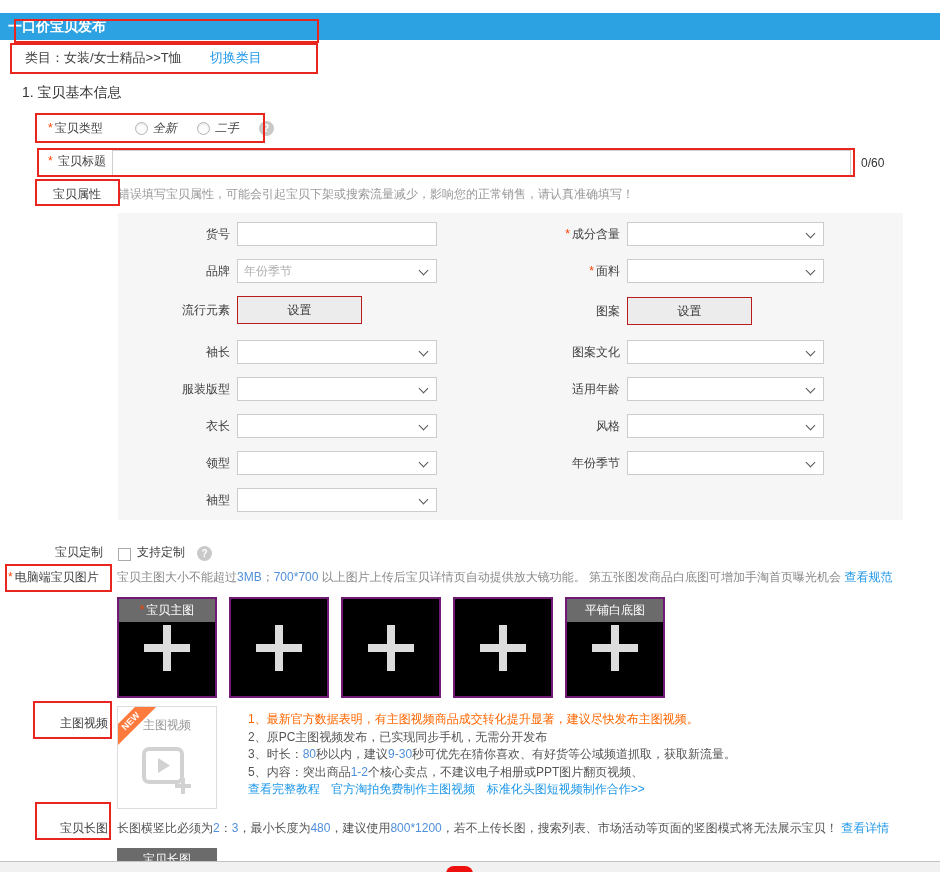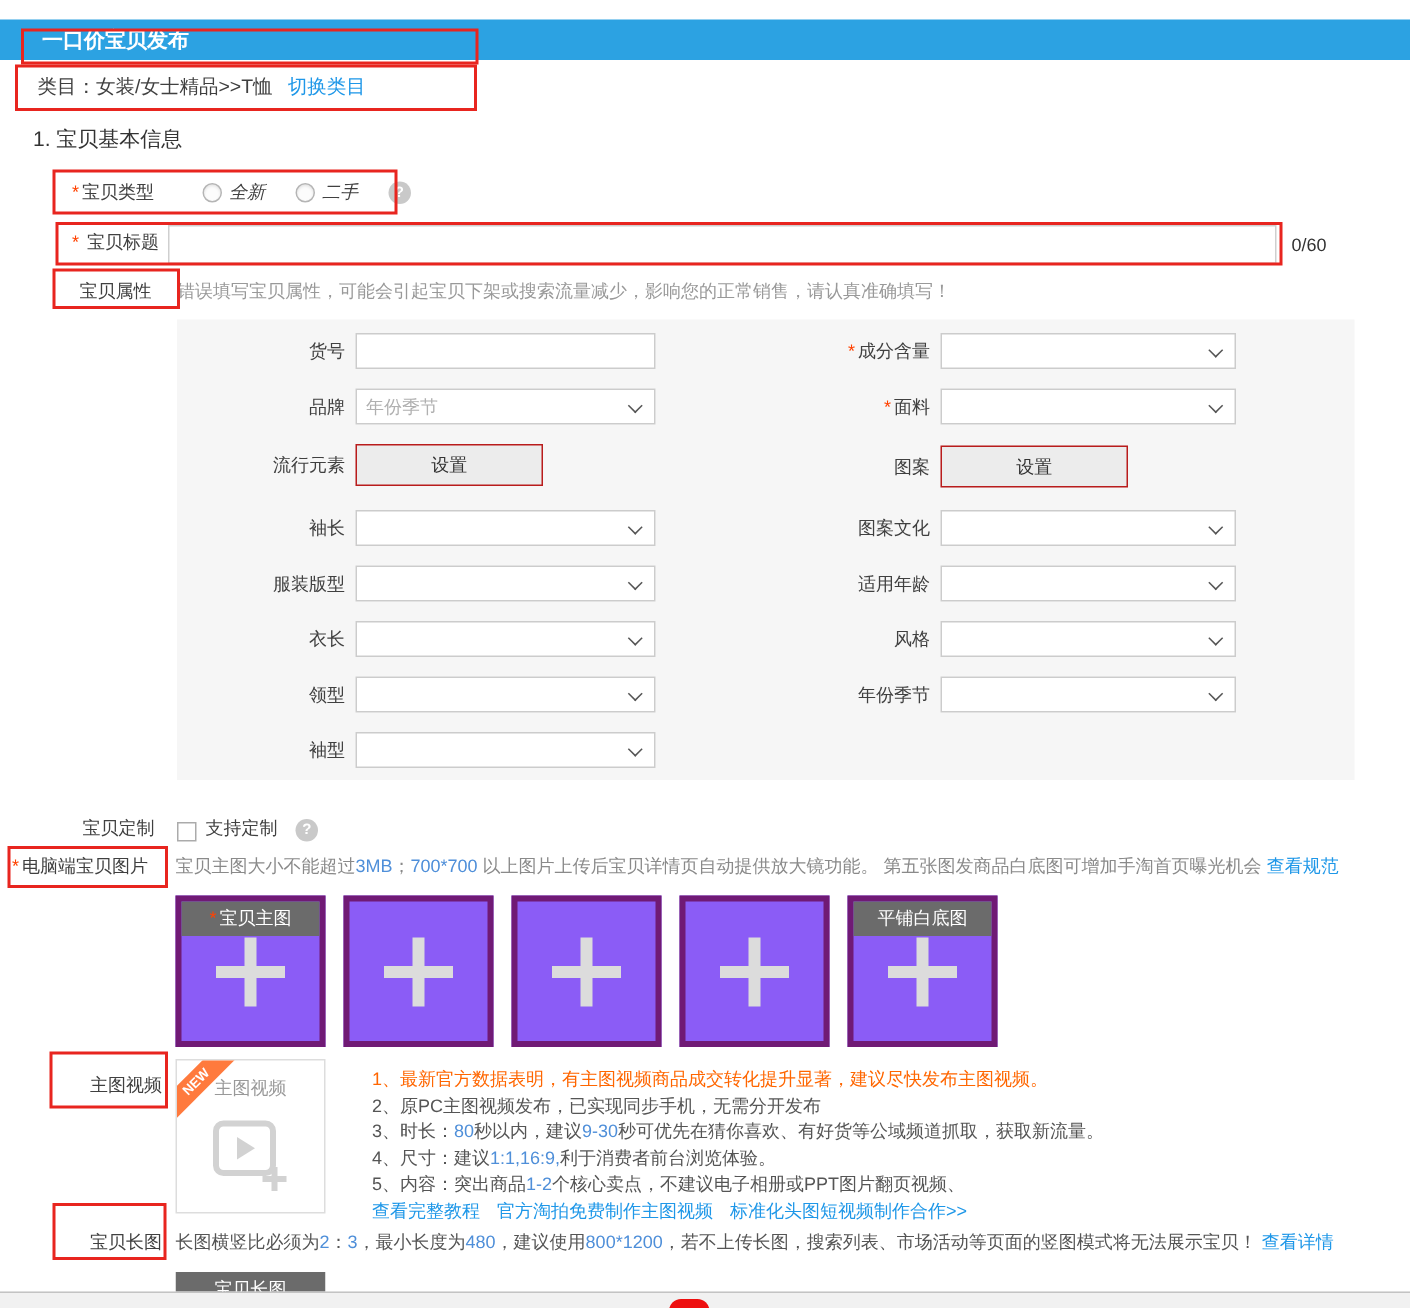--- a/index.html
+++ b/index.html
@@ -1,31 +1,31 @@
 <!DOCTYPE html>
 <html><head>
 <meta charset="utf-8">
 <style>
   * { margin:0; padding:0; box-sizing:border-box; }
   html,body { background:#fff; }
   body { font-family:"Liberation Sans","DejaVu Sans",sans-serif; font-size:12px; color:#404040; }
   #app { position:relative; width:940px; height:872px; overflow:hidden; background:#fff; }
 
   
-  .topbar { position:absolute; left:0; top:13px; width:940px; height:27px; background:#2ca2e2;padding-left:20px; }
+  .topbar { position:absolute; left:0; top:13px; width:940px; height:27px; background:#2ca2e2; }
   .topbar h1 { font-size:14px; font-weight:bold; color:#fff; line-height:27px; padding-left:8px; }
 
   
   .ann { position:absolute; border:2px solid #e8251f; pointer-events:none; z-index:40; }
 
   .link { color:#1e97e8; text-decoration:none; cursor:pointer; }
   .req { color:#ff4200; margin-right:2px; }
 
   .catrow { position:absolute; left:25px; top:49px; font-size:13px; color:#404040; white-space:nowrap; }
-  .catrow .link { margin-left:10px; }
+  .catrow .link { margin-left:28px; }
 
   .sec-title { position:absolute; left:22px; top:84px; font-size:14px; color:#333; }
 
   .row-type { position:absolute; left:48px; top:119px; display:flex; align-items:center; height:18px; }
   .row-type .lbl { margin-right:32px; }
   .radio { width:13px; height:13px; border-radius:50%; border:1px solid #b5b5b5; background:#fcfcfc;
            box-shadow:inset 0 1px 2px rgba(0,0,0,.10); display:inline-block; }
   .ropt { display:flex; align-items:center; margin-right:20px; }
   .ropt span.rtxt { margin-left:5px;font-style:italic; }
   .help { width:15px; height:15px; border-radius:50%; background:#c9c9c9; color:#fff; font-size:10px;
@@ -63,21 +63,21 @@
   .row-custom .help { margin-left:12px; }
 
   .row-pcimg { position:absolute; left:8px; top:569px; white-space:nowrap; }
   .pcimg-hint { position:absolute; left:117px; top:569px; white-space:nowrap;text-align:center; }
 
   .seg-orange { color:#ff6600; } .seg-dark { color:#555; } .seg-gray { color:#8a8a8a; }
   .seg-num { color:#4f8fd9; }
 
   
   .upload-row { position:absolute; left:117px; top:597px; display:flex; }
-  .ubox { position:relative; width:100px; height:101px; background:#8b5cf6; border:4px solid #701a75; margin-right:12px; cursor:pointer; }
+  .ubox { position:relative; width:100px; height:101px; background:#000000; border:2px solid #701a75; margin-right:12px; cursor:pointer; }
   .ubox .uhdr { position:absolute; left:0; top:0; width:100%; height:23px; background:#6b6b6b; color:#fff;
                 text-align:center; line-height:23px; font-size:12px; z-index:2; }
   .plus { position:absolute; left:50%; top:50%; width:46px; height:46px; transform:translate(-50%,-50%); }
   .plus::before { content:""; position:absolute; left:0; top:19px; width:46px; height:8px; background:#dcdcdc; }
   .plus::after  { content:""; position:absolute; left:19px; top:0; width:8px; height:46px; background:#dcdcdc; }
 
   
   .video-label { position:absolute; left:40px; top:715px; width:68px; text-align:right; }
   .video-box { position:absolute; left:117px; top:706px; width:100px; height:103px; background:#fff;
                border:1px solid #ddd; overflow:hidden; cursor:pointer; }
@@ -269,21 +269,20 @@
       <rect x="3" y="3" width="38" height="33" rx="5" fill="none" stroke="#d2d2d2" stroke-width="4"></rect>
       <path d="M17 12 L29 19.5 L17 27 Z" fill="#d2d2d2"></path>
       <line x1="34" y1="40" x2="50" y2="40" stroke="#d2d2d2" stroke-width="4"></line>
       <line x1="42" y1="32" x2="42" y2="48" stroke="#d2d2d2" stroke-width="4"></line>
     </svg>
   </div>
   <div class="video-tips">
     <p><span class="seg-orange">1、最新官方数据表明，有主图视频商品成交转化提升显著，建议尽快发布主图视频。</span></p>
     <p><span class="seg-dark">2、原PC主图视频发布，已实现同步手机，无需分开发布</span></p>
     <p><span class="seg-dark">3、时长：</span><span class="seg-num">80</span><span class="seg-dark">秒以内，建议</span><span class="seg-num">9-30</span><span class="seg-dark">秒可优先在猜你喜欢、有好货等公域频道抓取，获取新流量。</span></p>
-    <p><span class="seg-dark">4、尺寸：建议</span><span class="seg-num">1:1,16:9,</span><span class="seg-dark">利于消费者前台浏览体验。</span></p>
     <p><span class="seg-dark">5、内容：突出商品</span><span class="seg-num">1-2</span><span class="seg-dark">个核心卖点，不建议电子相册或PPT图片翻页视频、</span></p>
     <p class="video-links">
       <a class="link">查看完整教程</a>
       <a class="link">官方淘拍免费制作主图视频</a>
       <a class="link">标准化头图短视频制作合作&gt;&gt;</a>
     </p>
   </div>
 
   <div class="long-label">宝贝长图</div>
   <div class="long-hint">

